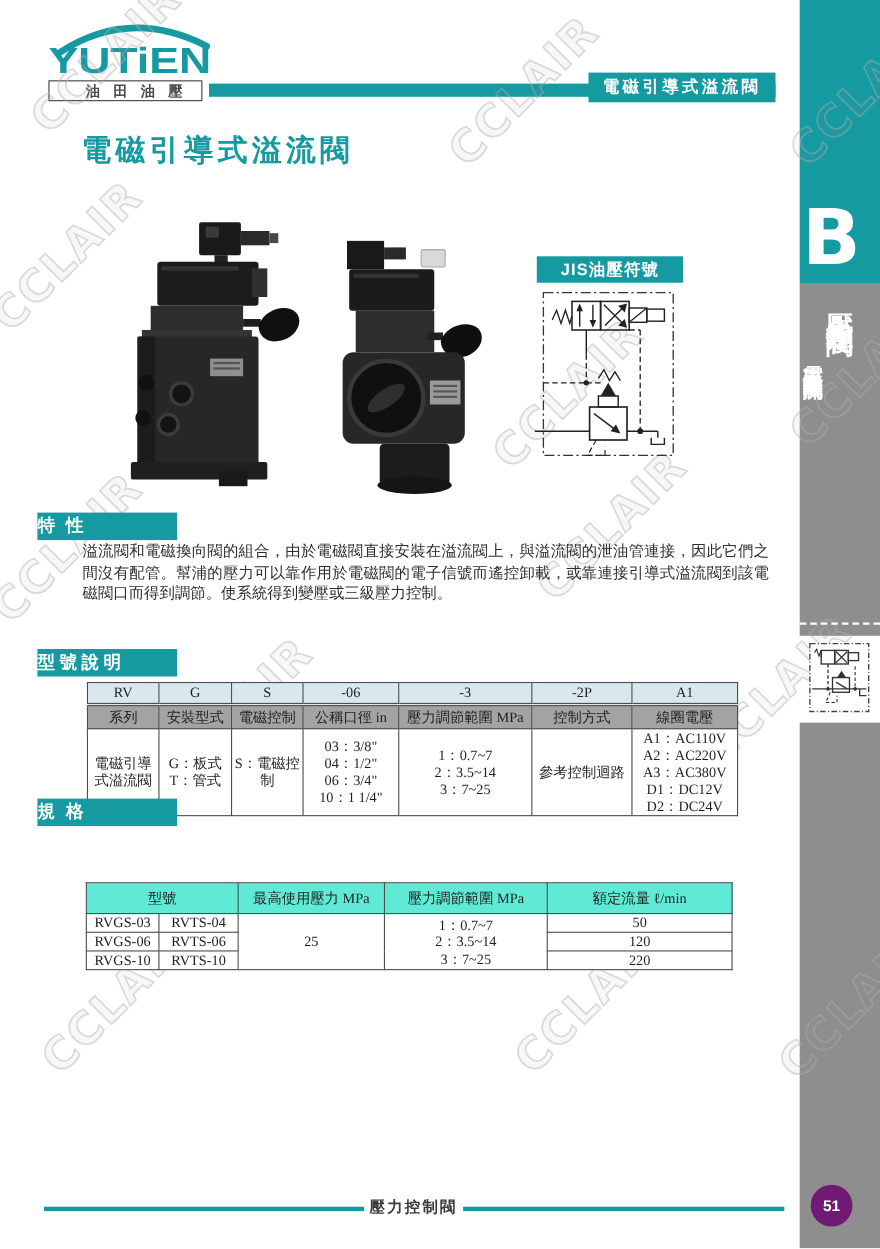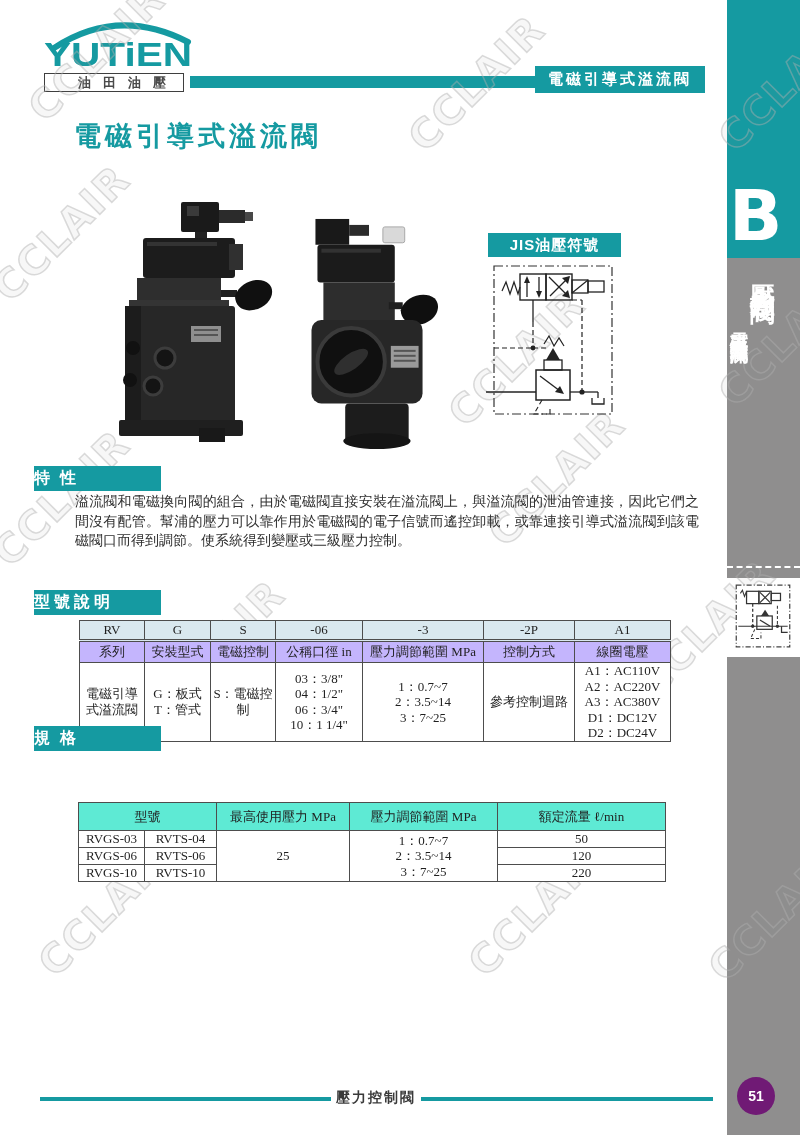--- a/index.html
+++ b/index.html
@@ -98,21 +98,21 @@
 
   
   table{border-collapse:collapse;table-layout:fixed;z-index:2;position:absolute;background:#ffffff;}
   td,th{
     border:1px solid #4d4d4d;text-align:center;vertical-align:middle;
     font-family:"Liberation Serif",serif;font-size:13px;color:#1f1f1f;
     padding:0 2px;box-sizing:border-box;font-weight:normal;
   }
   .model-table{left:79px;top:620px;width:591px;}
   .model-table .r-codes td{height:20px;background:#d9e8ef;border-bottom:3px double #4d4d4d;}
-  .model-table .r-labels td{height:22px;background:#c4b5fd;}
+  .model-table .r-labels td{height:22px;background:#a3a3a3;}
   .model-table .r-values td{height:77px;background:#ffffff;}
   .cell-lines div{line-height:15.5px;}
   .spec-table{left:78px;top:802px;width:587px;}
   .spec-table th{height:28px;background:#5eead4;}
   .spec-table td{height:17px;}
   .spec-note{
     left:78px;top:888px;width:600px;z-index:2;
     font-family:"Liberation Serif",serif;font-size:12.5px;color:#2e2e2e;
   }
 

